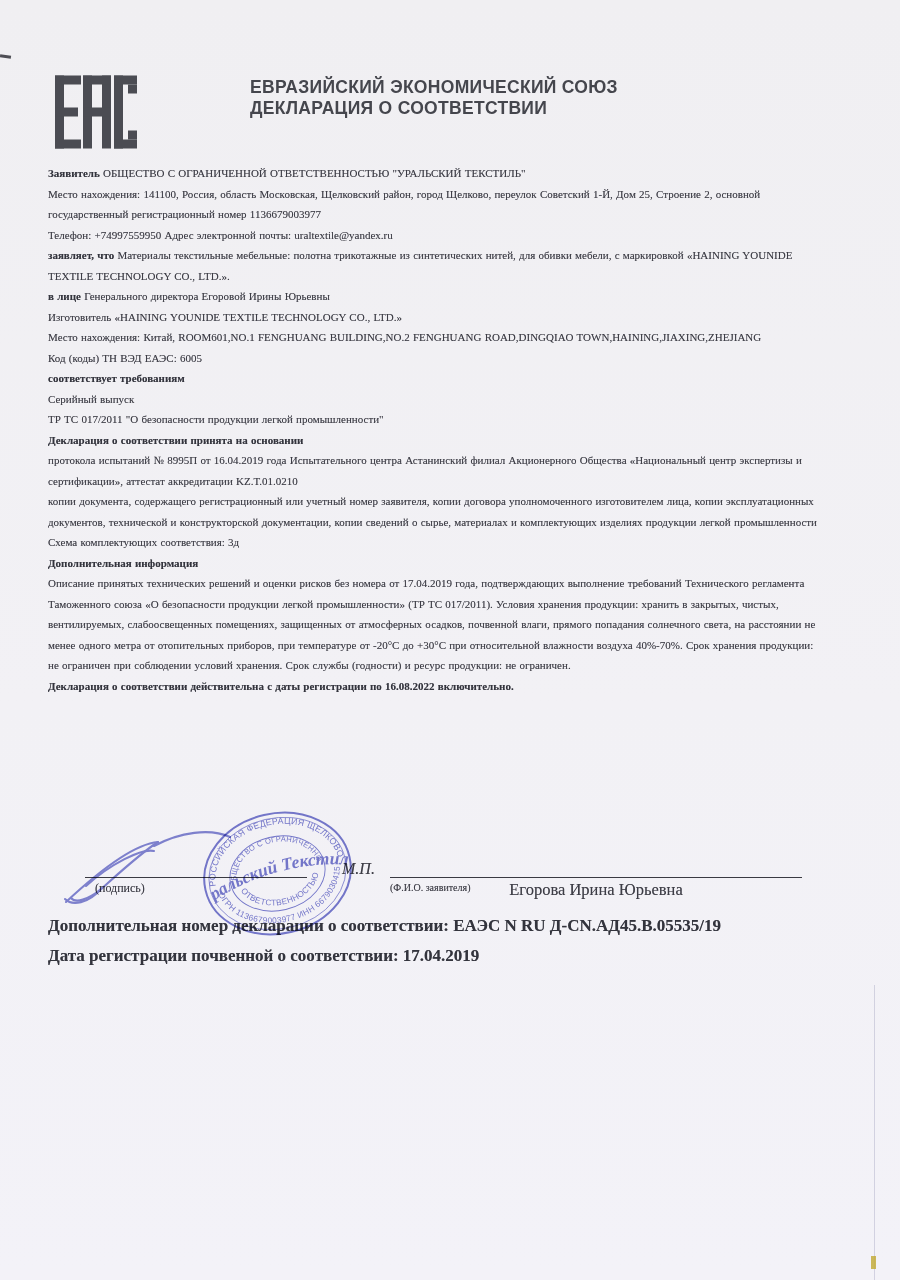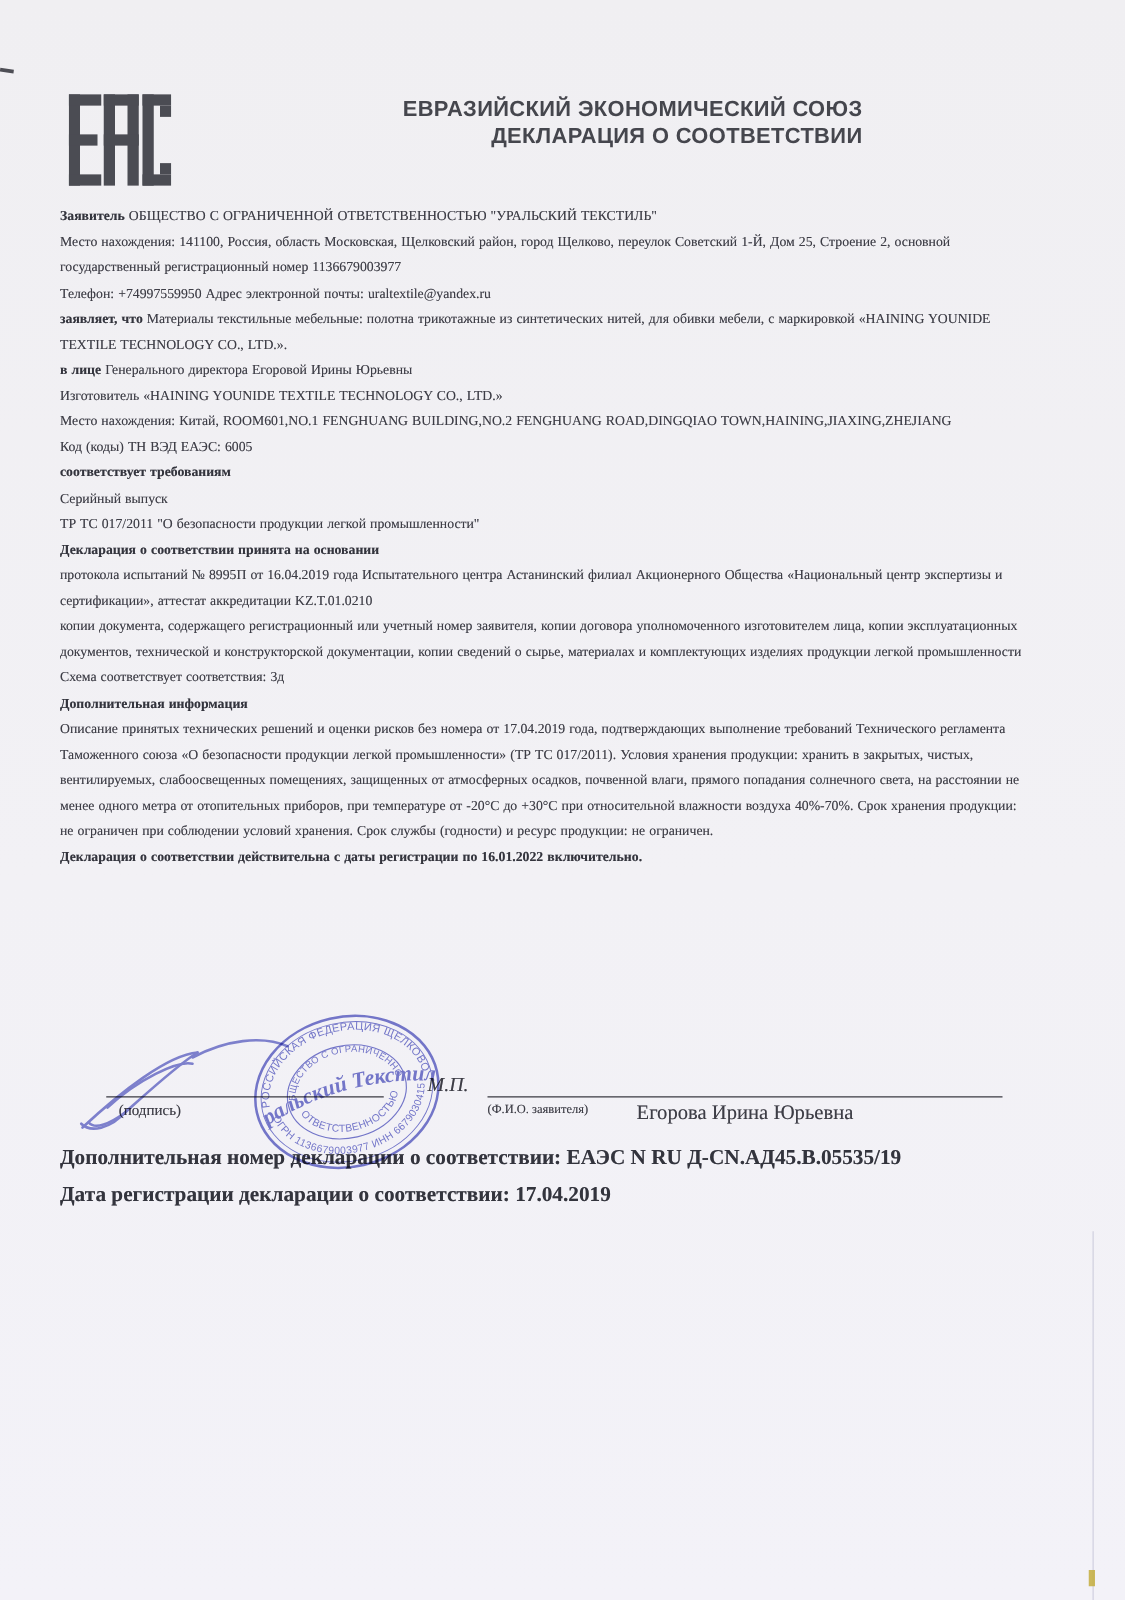--- a/index.html
+++ b/index.html
@@ -11,21 +11,21 @@
   .page {
     position:relative; width:900px; height:1280px; overflow:hidden;
     background:linear-gradient(180deg,#f0efF2 0%, #f2f1f5 55%, #f3f2f8 100%);
     color:#3d3d46;
   }
   
   .eac-logo { position:absolute; left:55px; top:75px; width:82px; height:74px; }
   .eac-logo rect { fill:#4b4c53; }
   .doc-title {
     position:absolute; left:250px; top:77px; width:440px;
-    text-align:right;
+    text-align:left;
     font-family:"Liberation Sans", sans-serif;
     font-weight:bold; font-size:17.5px; line-height:21px;
     color:#45464d; letter-spacing:.3px;
   }
   
   .doc-body {
     position:absolute; left:48px; top:163px; width:772px;
     font-size:11px; line-height:20.5px;
     text-shadow:0 0 .4px rgba(55,55,65,.45);
     word-spacing:.5px;
@@ -136,42 +136,42 @@
     <p><span>Серийный выпуск</span></p>
 
     <p><span>ТР ТС 017/2011 "О безопасности продукции легкой промышленности"</span></p>
 
     <p><b>Декларация о соответствии принята на основании</b><span></span></p>
 
     <p><span>протокола испытаний № 8995П от 16.04.2019 года Испытательного центра Астанинский филиал Акционерного Общества «Национальный центр экспертизы и сертификации», аттестат аккредитации KZ.T.01.0210</span></p>
 
     <p><span>копии документа, содержащего регистрационный или учетный номер заявителя, копии договора уполномоченного изготовителем лица, копии эксплуатационных документов, технической и конструкторской документации, копии сведений о сырье, материалах и комплектующих изделиях продукции легкой промышленности</span></p>
 
-    <p><span>Схема соответствует соответствия: 3д</span></p>
+    <p><span>Схема комплектующих соответствия: 3д</span></p>
 
     <p><b>Дополнительная информация</b><span></span></p>
 
     <p><span>Описание принятых технических решений и оценки рисков без номера от 17.04.2019 года, подтверждающих выполнение требований Технического регламента Таможенного союза «О безопасности продукции легкой промышленности» (ТР ТС 017/2011). Условия хранения продукции: хранить в закрытых, чистых, вентилируемых, слабоосвещенных помещениях, защищенных от атмосферных осадков, почвенной влаги, прямого попадания солнечного света, на расстоянии не менее одного метра от отопительных приборов, при температуре от -20°С до +30°С при относительной влажности воздуха 40%-70%. Срок хранения продукции: не ограничен при соблюдении условий хранения. Срок службы (годности) и ресурс продукции: не ограничен.</span></p>
   </div>
-    <p class="validity">Декларация о соответствии действительна с даты регистрации по 16.01.2022 включительно.</p>
+    <p class="validity">Декларация о соответствии действительна с даты регистрации по 16.08.2022 включительно.</p>
   </div>
 
   <div class="sig-line sig-line-1"></div>
   <div class="sig-caption cap-sign">(подпись)</div>
   <div class="mp-mark">М.П.</div>
   <div class="declarant-name">Егорова Ирина Юрьевна</div>
   <div class="sig-line sig-line-2"></div>
   <div class="sig-caption cap-name">(Ф.И.О. заявителя)</div>
 
   <div class="reg-line reg-number">
     <span>Дополнительная номер декларации о соответствии:</span>
     <span>ЕАЭС N RU Д-CN.АД45.В.05535/19</span>
   </div>
   <div class="reg-line reg-date">
-    <span>Дата регистрации декларации о соответствии:</span>
+    <span>Дата регистрации почвенной о соответствии:</span>
     <span>17.04.2019</span>
   </div>
 
   <svg class="handwriting" viewBox="0 0 250 85">
     <g fill="none" stroke="#767ad0" stroke-width="2.1" stroke-linecap="round">
       <path d="M 8,80 C 38,52 76,22 100,20"></path>
       <path d="M 100,20 C 84,30 60,52 42,68 C 30,77 18,82 13,76"></path>
       <path d="M 28,64 C 52,42 84,26 96,29"></path>
       <path d="M 96,24 C 122,10 152,6 172,15"></path>
       <path d="M 44,66 C 30,82 14,84 7,77"></path>

